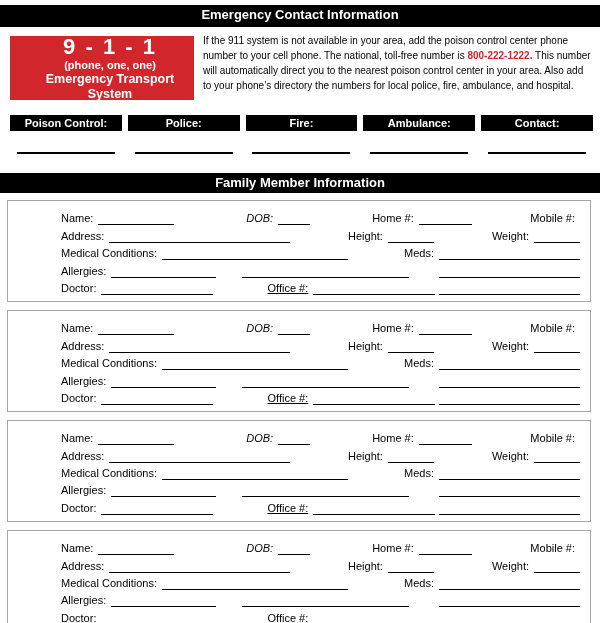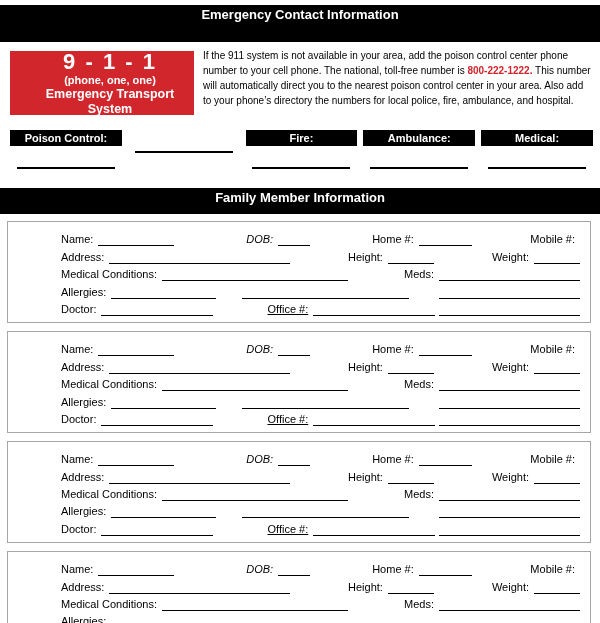--- a/index.html
+++ b/index.html
@@ -5,24 +5,24 @@
   * { box-sizing: border-box; }
   html, body { margin:0; padding:0; }
   body {
     width:600px; height:623px; overflow:hidden;
     background:#ffffff; color:#000;
     font-family:"Liberation Sans", sans-serif;
   }
   .bar {
     background:#000; color:#fff; font-weight:bold;
     font-size:13px; text-align:center;
-    height:37px; line-height:19px;
+    height:22px; line-height:19px;
   }
   #header-bar { margin-top:5px; }
-  #family-bar { height:26px; line-height:20px; margin-top:19px; }
+  #family-bar { height:20px; line-height:20px; margin-top:19px; }
 
   
   .top-section { display:flex; margin:9px 8px 0 10px; }
   .red-box {
     width:184px; height:64px; flex:0 0 184px;
     color:#fff; text-align:center;
     display:flex; flex-direction:column; justify-content:center;
   }
   .nine11   { font-size:22px; font-weight:bold; line-height:24px; letter-spacing:2px; }
   .nine-wds { font-size:11px; font-weight:bold; line-height:13px; }
@@ -82,35 +82,36 @@
   </div>
 </div>
 
 <div class="contacts" id="contacts-container">
   <div class="contact-col">
     <div class="contact-box">Poison Control:</div>
     <div class="contact-line"></div>
   </div>
 
   <div class="contact-col">
+    <div class="contact-box">Police:</div>
     <div class="contact-line"></div>
   </div>
 
   <div class="contact-col">
     <div class="contact-box">Fire:</div>
     <div class="contact-line"></div>
   </div>
 
   <div class="contact-col">
     <div class="contact-box">Ambulance:</div>
     <div class="contact-line"></div>
   </div>
 
   <div class="contact-col">
-    <div class="contact-box">Medical:</div>
+    <div class="contact-box">Contact:</div>
     <div class="contact-line"></div>
   </div>
 </div>
 
 <div id="family-bar" class="bar">Family Member Information</div>
 
 <div id="members-container">
   <div class="member-block">
     <div class="row">
       <span class="lbl">Name:</span>

